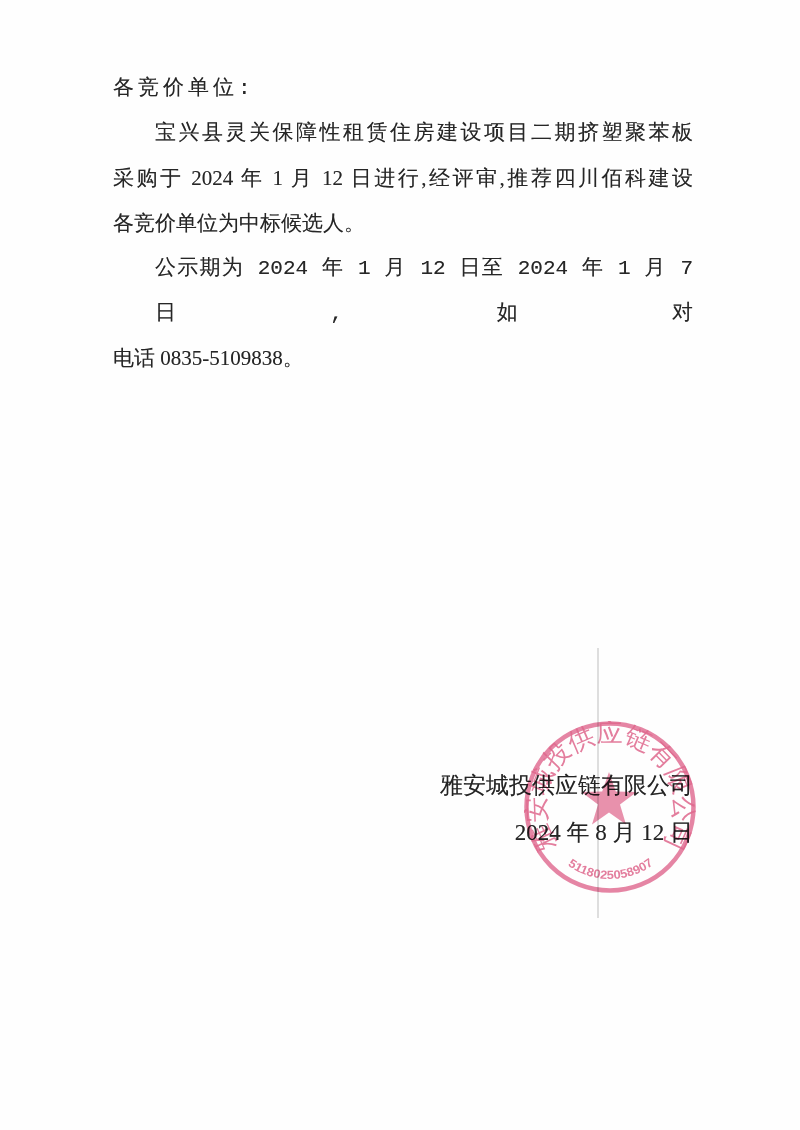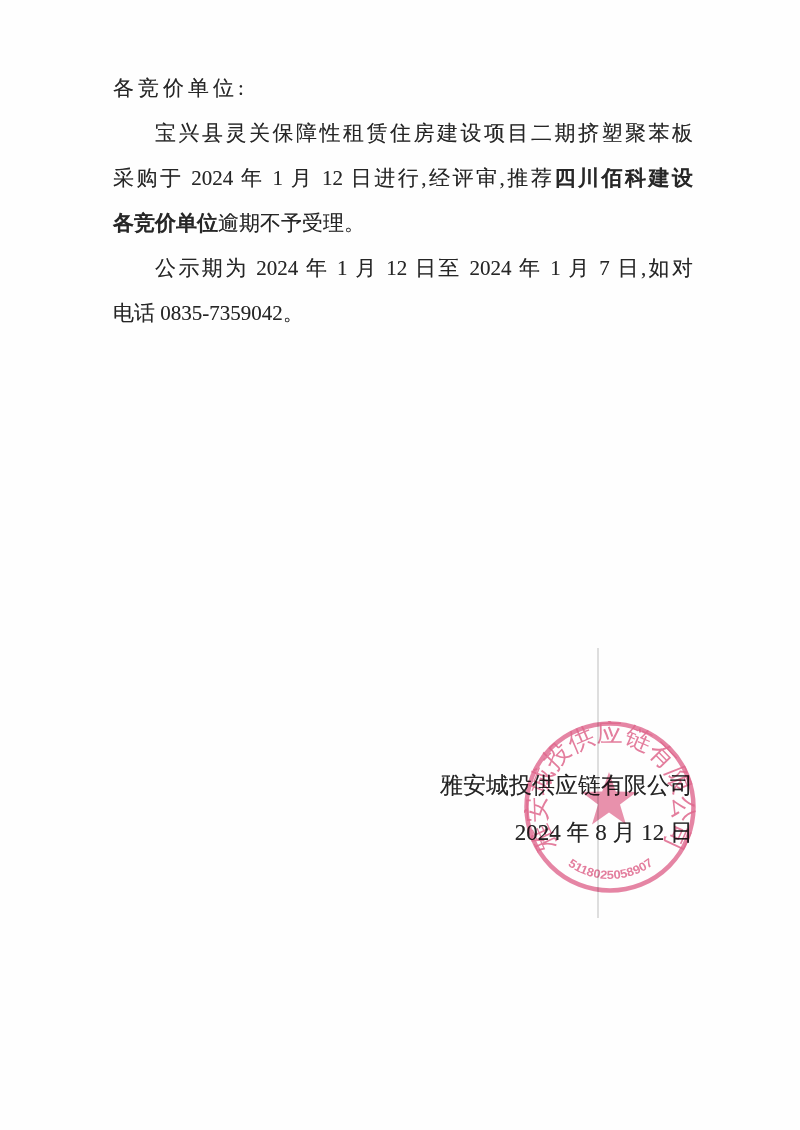--- a/index.html
+++ b/index.html
@@ -25,23 +25,23 @@
   }
   .body-block {
     margin: 66px auto 0 113px;
     width: 580px;
     font-size: 21px;
     line-height: 45px;
     text-shadow: 0 0 0.6px rgba(40,40,40,0.4);
   }
   .line { width: 100%; }
   .just { text-align: justify; text-align-last: justify; }
-  .indent { padding-left: 42px; }
-  .salutation { letter-spacing: 4px; }
-  .bold { font-weight: 700; }
+  .indent { padding-left: 42px; font-family: Liberation Mono, monospace; }
+  .salutation { letter-spacing: 4px; font-family: Liberation Mono, monospace; }
+  .bold { font-weight: 400; }
   .signature {
     position: absolute;
     top: 762px;
     left: 0;
     right: 107px;
     text-align: right;
     font-size: 23px;
     line-height: 47px;
     color: #242424;
     text-shadow: 0 0 0.6px rgba(40,40,40,0.4);
@@ -78,23 +78,23 @@
 </head>
 <body>
 
 <div class="page">
 
 
   <div class="body-block">
     <div class="line salutation">各竞价单位:</div>
     <div class="line just indent">宝兴县灵关保障性租赁住房建设项目二期挤塑聚苯板</div>
     <div class="line just"><span>采购于 2024 年 1 月 12 日进行,经评审,推荐</span><span class="bold">四川佰科建设</span></div>
-    <div class="line"><span class="bold">各竞价单位</span><span>逾期不予受理。</span></div>
+    <div class="line"><span class="bold">各竞价单位</span><span>为中标候选人。</span></div>
     <div class="line just indent">公示期为 2024 年 1 月 12 日至 2024 年 1 月 7 日,如对</div>
-    <div class="line">电话 0835-7359042。</div>
+    <div class="line">电话 0835-5109838。</div>
   </div>
 
   <div class="signature">
     <div>雅安城投供应链有限公司</div>
     <div>2024 年 8 月 12 日</div>
   </div>
 
   <div class="crease"></div>
 
   <svg class="seal" viewBox="-86 -86 172 172" xmlns="http://www.w3.org/2000/svg">

